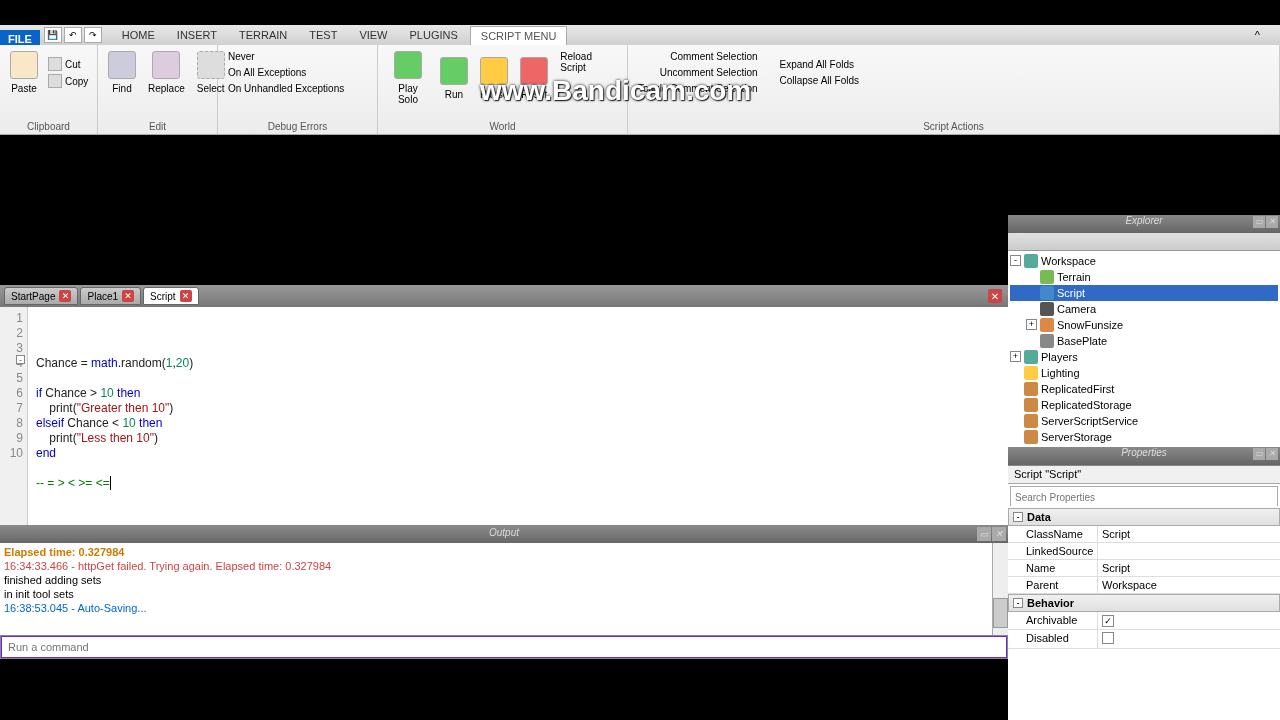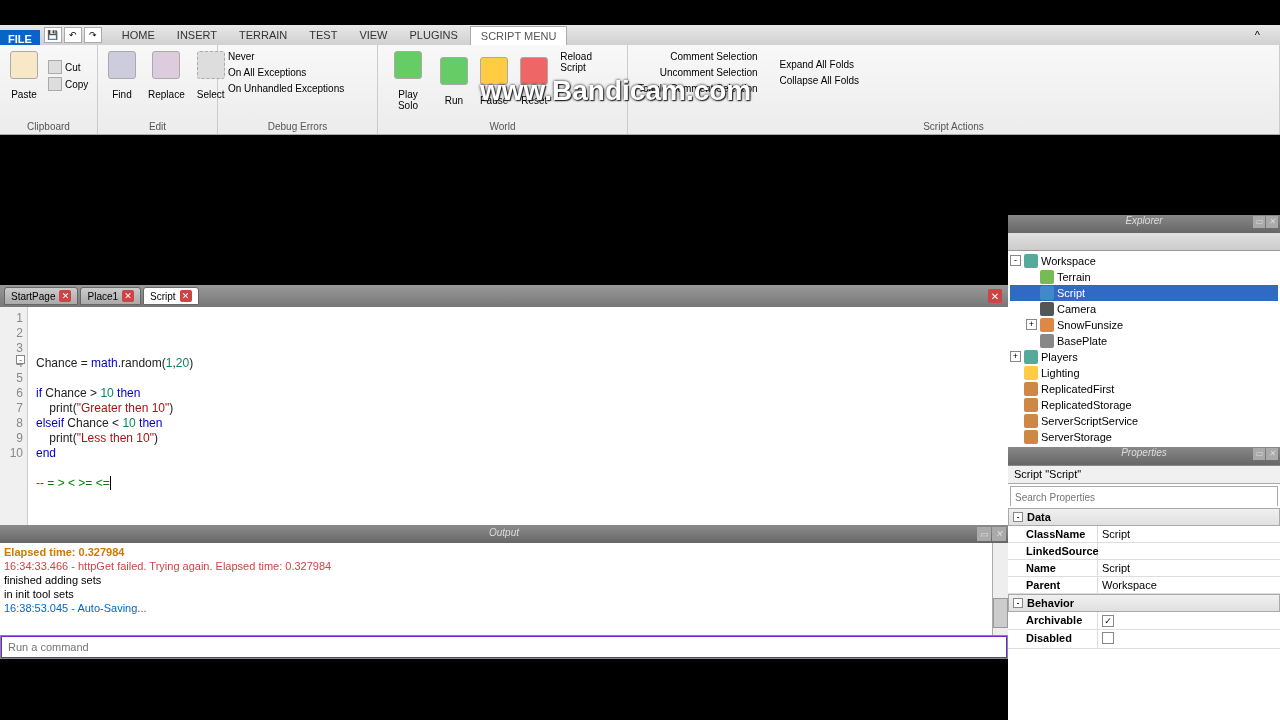--- a/index.html
+++ b/index.html
@@ -13,21 +13,21 @@
 .qat-btn { width: 18px; height: 16px; border: 1px solid #aaa; background: #fff; display: flex; align-items: center; justify-content: center; font-size: 9px; }
 .menu-tabs { display: flex; gap: 2px; }
 .menu-tab { padding: 3px 10px; color: #333; cursor: pointer; }
 .menu-tab.active { background: #fff; border: 1px solid #aaa; border-bottom: none; color: #555; }
 .min-btn { position: absolute; right: 20px; font-size: 11px; }
 
 .ribbon { height: 90px; background: linear-gradient(#f8f8f8,#ececec); border-bottom: 1px solid #aaa; display: flex; position: relative; }
 .ribbon-group { border-right: 1px solid #ccc; padding: 4px 6px 2px; display: flex; flex-direction: column; justify-content: space-between; }
 .ribbon-group-label { text-align: center; font-size: 10px; color: #555; margin-top: 2px; }
 .ribbon-items { display: flex; gap: 4px; align-items: center; }
-.ribbon-big { display: flex; flex-direction: column; align-items: center; gap: 10px; padding: 2px 4px; }
+.ribbon-big { display: flex; flex-direction: column; align-items: center; gap: 4px; padding: 2px 4px; }
 .ribbon-big .icon { width: 28px; height: 28px; background: #ddd; border: 1px solid #aaa; border-radius: 3px; }
 .ribbon-big span { font-size: 10px; text-align: center; }
 .ribbon-small { display: flex; align-items: center; gap: 3px; font-size: 10px; padding: 1px 2px; }
 .ribbon-small .icon { width: 14px; height: 14px; background: #ddd; border: 1px solid #aaa; }
 .ribbon-col { display: flex; flex-direction: column; gap: 1px; }
 .ribbon-text-item { font-size: 10px; padding: 2px 4px; text-align: left; }
 
 .watermark { position: absolute; left: 480px; top: 30px; font-size: 28px; font-weight: bold; color: #fff; text-shadow: 0 0 3px #000, 1px 1px 1px #333; z-index: 100; pointer-events: none; font-family: Arial; }
 
 .content { display: flex; height: 674px; align-items: center; }
@@ -81,21 +81,21 @@
 .indent-1 { padding-left: 16px; }
 
 .props { height: 265px; background: #fff; display: flex; flex-direction: column; border-top: 1px solid #888; }
 .props-header { height: 18px; background: #f0f0f0; border-bottom: 1px solid #aaa; font-size: 11px; padding: 2px 6px; }
 .props-search { height: 20px; border: 1px solid #aaa; margin: 2px; }
 .props-search input { width: 100%; height: 100%; border: none; padding: 0 4px; font-size: 10px; color: #888; }
 .props-body { flex: 1; overflow: hidden; font-size: 11px; }
 .prop-section { background: linear-gradient(#f0f0f0,#e0e0e0); border: 1px solid #aaa; padding: 2px 4px; font-weight: bold; display: flex; align-items: center; gap: 4px; }
 .prop-section .toggle { width: 10px; height: 10px; border: 1px solid #888; background: #fff; font-size: 8px; text-align: center; line-height: 8px; }
 .prop-row { display: flex; border-bottom: 1px solid #ddd; }
-.prop-name { width: 90px; padding: 2px 4px 2px 18px; border-right: 1px solid #ddd; font-weight: bold; }
+.prop-name { width: 90px; padding: 2px 4px 2px 18px; border-right: 1px solid #ddd; }
 .prop-val { flex: 1; padding: 2px 4px; }
 .prop-check { width: 12px; height: 12px; border: 1px solid #888; display: inline-block; text-align: center; font-size: 9px; line-height: 10px; }
 
 .bottombar { height: 31px; background: #000; }
 </style>
 </head>
 <body>
 
 <div class="topbar"></div>
 

